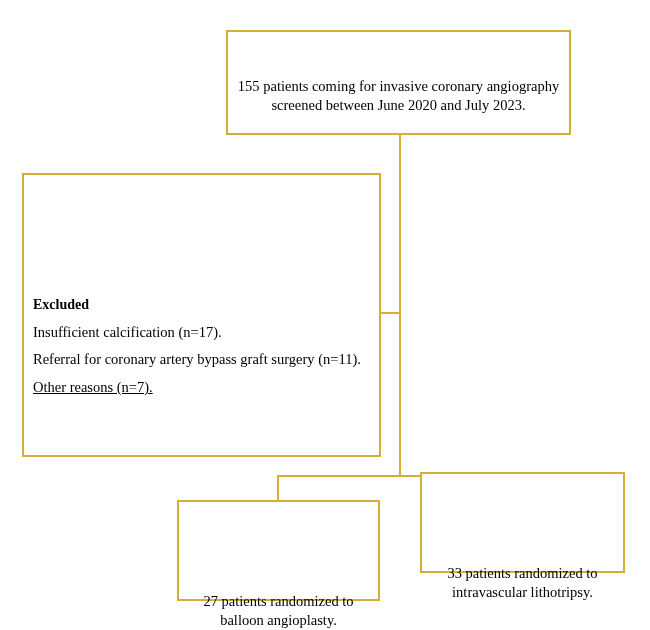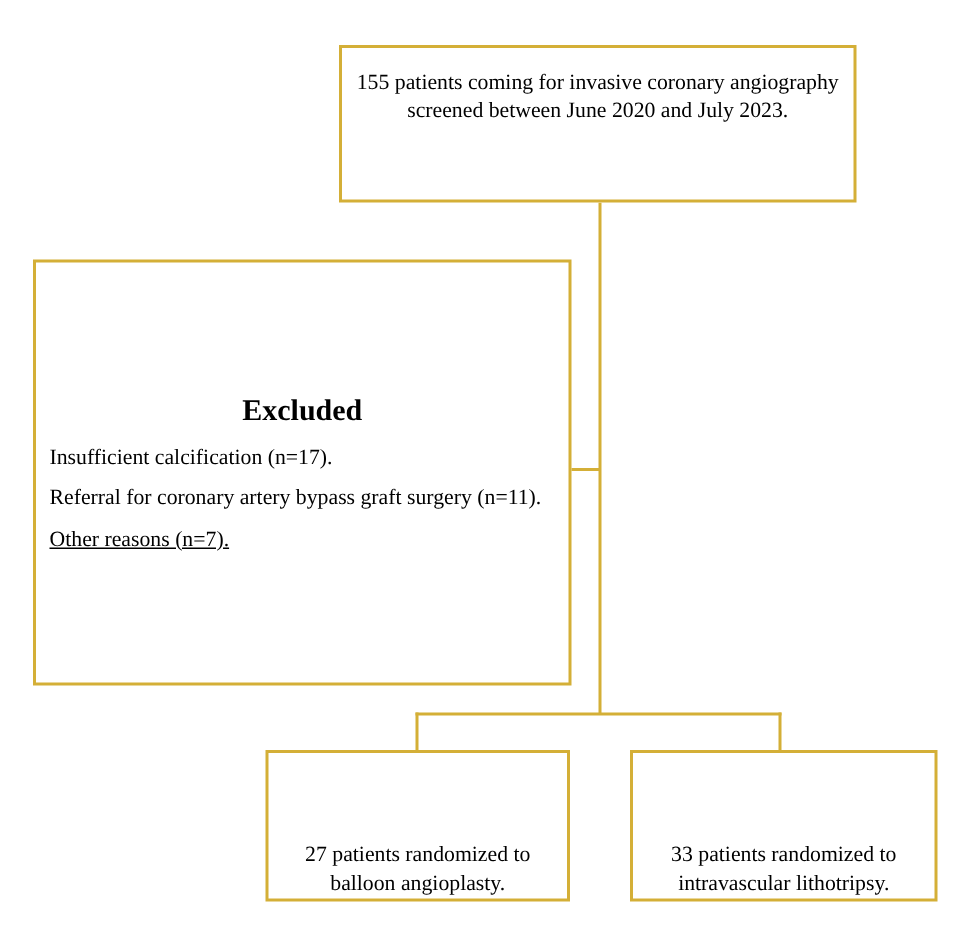--- a/index.html
+++ b/index.html
@@ -35,20 +35,21 @@
     border: 2px solid #d4af37;
     background: #ffffff;
   }
   .node-inner {
     width: 100%;
     height: 100%;
     box-sizing: border-box;
     display: flex;
     flex-direction: column;
     justify-content: center;
+    margin-top: 31px;
   }
 
   
   #node-screened {
     left: 226px;
     top: 30px;
     width: 345px;
     height: 105px;
   }
   #node-screened .node-inner {
@@ -68,45 +69,44 @@
     top: 173px;
     width: 359px;
     height: 284px;
   }
   #node-excluded .node-inner {
     padding: 0 9px;
     justify-content: center;
   }
   .excluded-title {
     font-weight: bold;
-    font-size: 20px;
+    font-size: 14px;
     line-height: 1.3;
     margin-bottom: 9px;
-    text-align: center;
   }
   .excluded-item {
     font-size: 14.5px;
     line-height: 1.28;
     margin-bottom: 9px;
   }
   .excluded-item:last-child {
     margin-bottom: 0;
     text-decoration: underline;
   }
 
   
   #node-arm-left {
     left: 177px;
     top: 500px;
     width: 203px;
     height: 101px;
   }
   #node-arm-right {
     left: 420px;
-    top: 500px;
+    top: 472px;
     width: 205px;
     height: 101px;
   }
   #node-arm-left .node-inner,
   #node-arm-right .node-inner {
     padding: 0 10px;
     justify-content: flex-end;
   }
 </style>
 </head>

